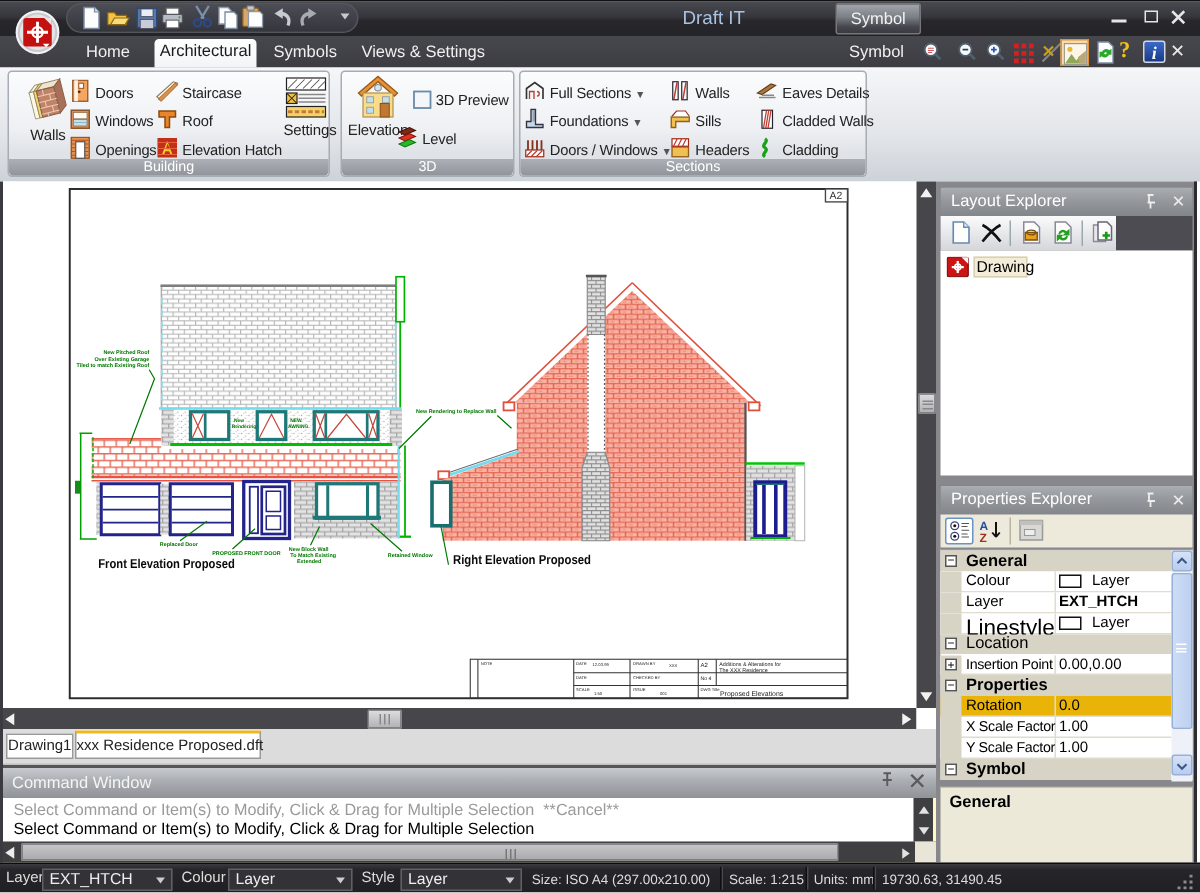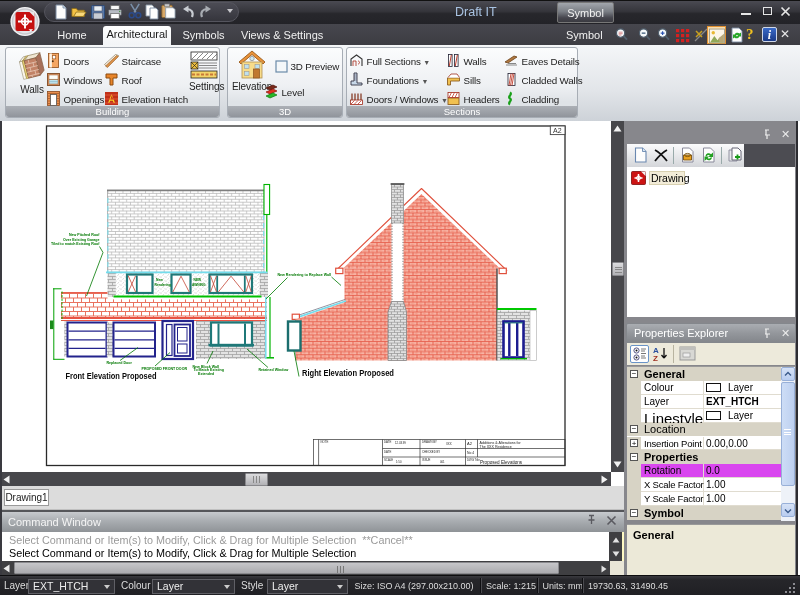--- a/index.html
+++ b/index.html
@@ -485,20 +485,21 @@
       <div style="position:absolute;left:10px;top:2.5px;width:1.2px;height:7px;background:#888"></div>
       <div style="position:absolute;left:13px;top:2.5px;width:1.2px;height:7px;background:#888"></div>
     </div>
     <svg style="position:absolute;left:601px;top:2.5px" width="7" height="9" viewBox="0 0 7 9">
         <path d="M6.5 4.5L0.5 0.5v8z" fill="#f2f2f2"></path>
       </svg>
   </div>
   <div class="abs" id="hcorner"></div>
   <div class="abs" id="doctabs">
     <div class="dtab" style="left:4px;top:3px;width:45px;height:17px;line-height:16px">Drawing1</div>
+    <div class="dtab" style="left:50px;top:1px;width:124px;height:19px;line-height:17px;border-top:2px solid #f0b81e">xxx Residence Proposed.dft</div>
   </div>
   <div class="abs" id="cmdwin">
     <div class="abs" id="cmdtitle">Command Window</div>
     <svg class="abs" style="left:586px;top:4px" width="11" height="12" viewBox="0 0 11 12">
         <path d="M3 1.5h5M5.5 1.5v4.5M2.5 6h6M5.5 6v4" stroke="#5a5a60" stroke-width="1.3" fill="none"></path>
       </svg>
     <svg class="abs" style="left:606px;top:5px" width="11" height="11" viewBox="0 0 11 11">
         <path d="M1.5 1.5l8 8M9.5 1.5l-8 8" stroke="#5a5a60" stroke-width="1.6"></path>
       </svg>
     <div class="abs" id="cmdtext">
@@ -524,20 +525,21 @@
       </div>
       <svg style="position:absolute;left:601px;top:3.5px" width="6" height="8" viewBox="0 0 6 8">
           <path d="M5.5 4L0.5 0.5v7z" fill="#e2e2e2"></path>
         </svg>
       <div style="position:absolute;left:610px;top:0;width:14px;height:14px;background:#e9e6d7"></div>
     </div>
   </div>
 
   <div class="abs" id="dock">
     <div class="panel" style="top:3px;height:194px">
+      <div class="ptitle">Layout Explorer</div>
       <svg class="pinx" style="left:136px;top:5px" width="10" height="11" viewBox="0 0 10 11">
           <path d="M3 1h4M4 1v5M3 6h5M5 6v4" stroke="#eee" stroke-width="1.2" fill="none"></path>
         </svg>
       <div class="pinx" style="left:155px">✕</div>
       <div style="position:absolute;left:1px;top:20px;width:167.5px;height:23px;background:#4c4c52">
         <div style="position:absolute;left:0;top:0;width:117px;height:23px;background:linear-gradient(180deg,#fbfbfc,#d4d6da)"></div>
         <svg style="position:absolute;left:6px;top:3px" width="15" height="16" viewBox="0 0 15 16">
             <path d="M2.5 1h7l3.5 3.5V15h-10.5z" fill="#fdfdfd" stroke="#6a88b0" stroke-width="1.1"></path>
             <path d="M9.5 1v3.5H13" fill="#dce8f4" stroke="#6a88b0" stroke-width="0.9"></path>
           </svg>
@@ -632,21 +634,21 @@
             <div style="position:absolute;left:0;top:0;width:14px;height:13.9px;background:#d7d3c5"></div>
             <div style="position:absolute;left:3px;top:2.5px;width:8px;height:8px;background:#fff;border:1px solid #555;font-size:8px;line-height:7px;text-align:center;color:#000">+</div>
             <div style="position:absolute;left:75.5px;top:0;width:1px;height:13.9px;background:#e0dcd0"></div>
             <div style="position:absolute;left:17px;top:1px;font-size:9.5px;letter-spacing:-0.2px;color:#000">Insertion Point</div>
             <div style="position:absolute;left:79px;top:1px;font-size:10px;color:#000">0.00,0.00</div>
           </div>
 <div style="position:absolute;left:0;top:83.4px;width:154px;height:13.9px;background:#d7d3c5">
             <div style="position:absolute;left:3px;top:2.5px;width:8px;height:8px;background:#fff;border:1px solid #555;font-size:8px;line-height:6.5px;text-align:center;color:#000">−</div>
             <div style="position:absolute;left:17px;top:0.5px;font-size:11px;font-weight:bold;color:#000">Properties</div>
           </div>
-<div style="position:absolute;left:0;top:97.3px;width:154px;height:13.9px;background:#d946ef;border-bottom:1px solid #e0dcd0">
+<div style="position:absolute;left:0;top:97.3px;width:154px;height:13.9px;background:#eab308;border-bottom:1px solid #e0dcd0">
             <div style="position:absolute;left:0;top:0;width:14px;height:13.9px;background:#d7d3c5"></div>
             <div style="position:absolute;left:75.5px;top:0;width:1px;height:13.9px;background:#e0dcd0"></div>
             <div style="position:absolute;left:17px;top:1px;font-size:10px;color:#000">Rotation</div>
             <div style="position:absolute;left:79px;top:1px;font-size:10px;color:#000">0.0</div>
           </div>
 <div style="position:absolute;left:0;top:111.2px;width:154px;height:13.9px;background:#fff;border-bottom:1px solid #e0dcd0">
             <div style="position:absolute;left:0;top:0;width:14px;height:13.9px;background:#d7d3c5"></div>
             <div style="position:absolute;left:75.5px;top:0;width:1px;height:13.9px;background:#e0dcd0"></div>
             <div style="position:absolute;left:17px;top:1px;font-size:9.5px;letter-spacing:-0.2px;color:#000">X Scale Factor</div>
             <div style="position:absolute;left:79px;top:1px;font-size:10px;color:#000">1.00</div>

